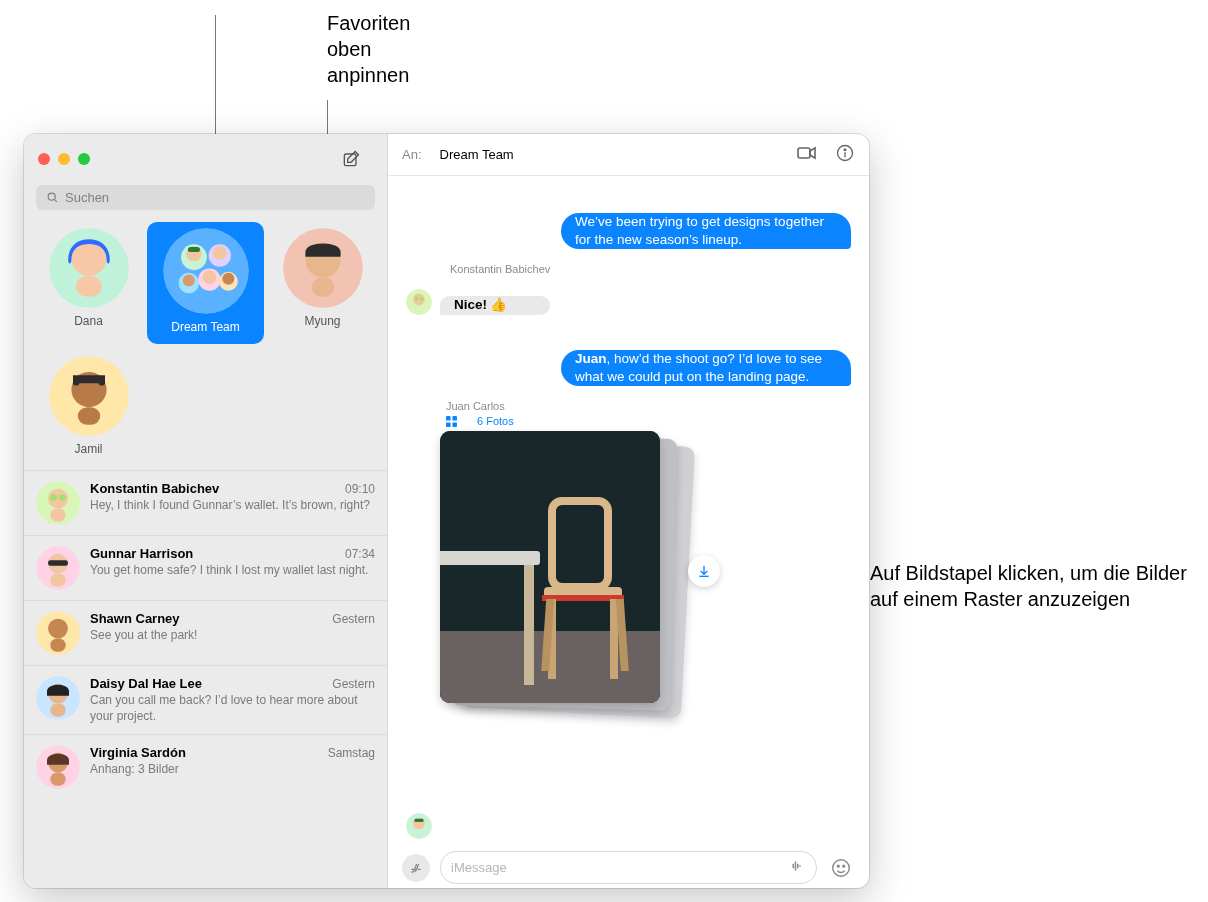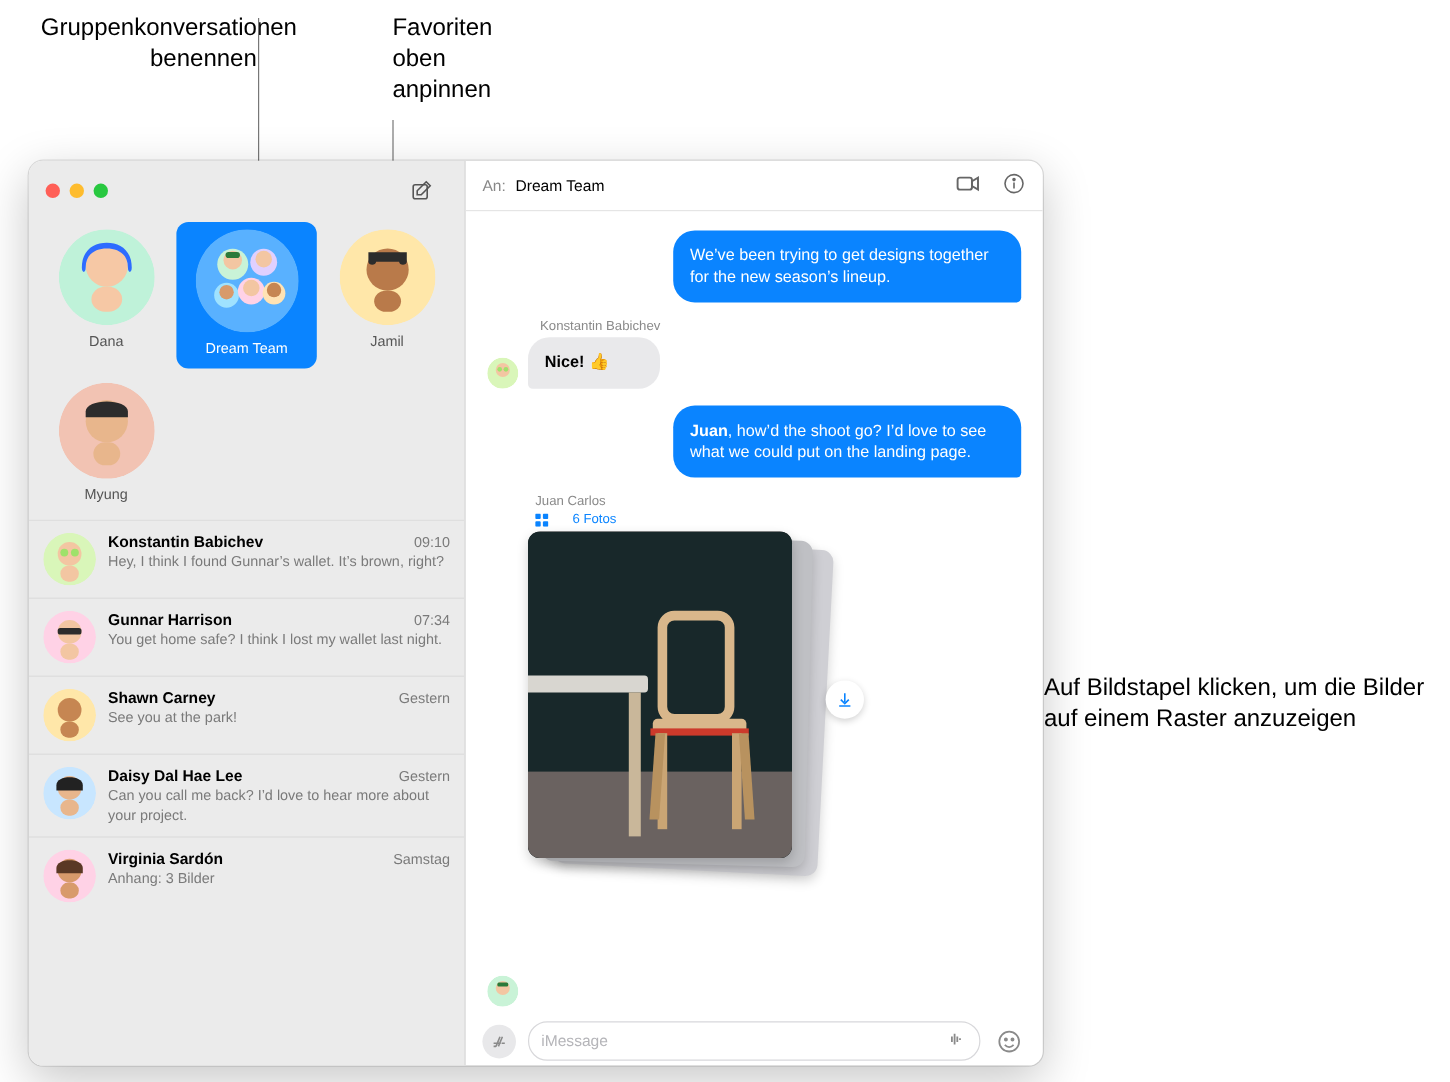--- a/index.html
+++ b/index.html
@@ -36,32 +36,32 @@
   .conv .av { width:44px; height:44px; border-radius:50%; flex:none; overflow:hidden; }
   .conv .av svg { width:100%; height:100%; }
   .conv .meta { flex:1; min-width:0; }
   .conv .row1 { display:flex; justify-content:space-between; align-items:baseline; }
   .conv .name { font-weight:600; font-size:13px; }
   .conv .time { color:#7a7a7a; font-size:12px; }
   .conv .preview { color:#7a7a7a; font-size:12px; line-height:1.3; margin-top:2px; }
 
   
   .chat { flex:1; display:flex; flex-direction:column; position:relative; }
-  .chat-header { height:42px; border-bottom:1px solid #e5e5e5; display:flex; align-items:center; padding:0 14px; gap:8px; font-size:13px;}
+  .chat-header { height:42px; border-bottom:1px solid #e5e5e5; display:flex; align-items:center; padding:0 14px; gap:18px; font-size:13px;}
   .chat-header .tolabel { color:#888; }
   .hicons { margin-left:auto; display:flex; gap:16px; align-items:center; color:#666; }
 
   .messages { flex:1; position:relative; padding:16px 18px 0; }
   .msgrow { display:flex; margin-bottom:14px; align-items:flex-end; gap:8px; }
   .msgrow.right { justify-content:flex-end; }
   .mini-av { width:26px; height:26px; border-radius:50%; overflow:hidden; flex:none; }
   .mini-av svg { width:100%; height:100%; }
   .msgcol { max-width:290px; }
   .sender { font-size:11px; color:#8a8a8a; margin:0 0 3px 10px; }
-  .bubble { border-radius:18px; padding:12px 14px; font-size:13.5px; line-height:1.35; }
+  .bubble { border-radius:18px; padding:0 14px; font-size:13.5px; line-height:1.35;margin-top:21px; }
   .bubble.blue { background:#0a84ff; color:#fff; border-bottom-right-radius:4px; }
   .bubble.gray { background:#e9e9eb; color:#000; border-bottom-left-radius:4px;font-weight:bold; }
 
   .photo-block { margin-left:34px; }
   .photo-link { font-size:11px; color:#0a84ff; display:flex; align-items:center; gap:20px; margin:0 0 4px 6px; }
   .photo-link .grid-icon { display:inline-block; }
   .stack-wrap { position:relative; width:240px; height:286px; }
   .stack-img { position:absolute; width:220px; height:272px; border-radius:10px; overflow:hidden; box-shadow:0 4px 10px rgba(0,0,0,.18); background:#222; }
   .stack-img.back2 { left:28px; top:10px; transform:rotate(3deg); background:#cfcfd4; }
   .stack-img.back1 { left:14px; top:5px; transform:rotate(1.5deg); background:#bfc0c4; }
@@ -72,21 +72,20 @@
   .apps-btn, .emoji-btn { width:28px; height:28px; border-radius:50%; display:flex; align-items:center; justify-content:center; color:#8a8a8a;}
   .apps-btn { background:#e8e8ea; }
   .input-pill { flex:1; border:1px solid #d8d8db; border-radius:16px; padding:5px 10px; display:flex; align-items:center; color:#b5b5b9; font-size:13px; }
   .input-pill .mic { margin-left:auto; color:#8a8a8a; }
 </style>
 </head>
 <body>
 
 <div class="stage">
 
-  <div class="callout" style="left:34px; top:10px; width:180px; text-align:right;">Gruppenkonversationen benennen</div>
   <div class="callout-line callout-line-v" style="left:215px; top:15px; height:210px;"></div>
 
   <div class="callout" style="left:327px; top:10px; width:120px;">Favoriten oben anpinnen</div>
   <div class="callout-line callout-line-v" style="left:327px; top:100px; height:130px;"></div>
 
   <div class="callout" style="left:870px; top:560px; width:320px;">Auf Bildstapel klicken, um die Bilder auf einem Raster anzuzeigen</div>
   <div class="callout-line callout-line-h" style="left:720px; top:580px; width:144px;"></div>
 
   <div class="app">
 
@@ -94,20 +93,27 @@
       <div class="traffic">
         <div class="dot red"></div>
         <div class="dot yellow"></div>
         <div class="dot green"></div>
         <div class="compose">
           <svg width="20" height="20" viewBox="0 0 24 24" fill="none" stroke="currentColor" stroke-width="1.6">
               <rect x="4" y="6" width="14" height="14" rx="2"></rect>
               <path d="M17 3l4 4-9 9H8v-4z"></path>
             </svg>
         </div>
+      </div>
+      <div class="search">
+        <svg width="13" height="13" viewBox="0 0 24 24" fill="none" stroke="currentColor" stroke-width="2.2">
+            <circle cx="10.5" cy="10.5" r="6.5"></circle>
+            <path d="M20 20l-4.5-4.5"></path>
+          </svg>
+        <span>Suchen</span>
       </div>
 
       <div class="pins">
 
         <div class="pin">
           <div class="avatar">
             <svg viewBox="0 0 100 100">
                 <circle cx="50" cy="50" r="50" fill="#bff2d9"></circle>
                 <circle cx="50" cy="38" r="22" fill="#f6c8a5"></circle>
                 <path d="M50 14c-14 0-26 8-26 26 0 6 4 6 4 0 0-14 10-20 22-20s22 6 22 20c0 6 4 6 4 0 0-18-12-26-26-26z" fill="#2e6cff"></path>
@@ -134,39 +140,39 @@
                 <circle cx="76" cy="59" r="7" fill="#c68652"></circle>
             </svg>
           </div>
           <div class="pin-name">Dream Team</div>
         </div>
 
 
         <div class="pin">
           <div class="avatar">
             <svg viewBox="0 0 100 100">
+                <circle cx="50" cy="50" r="50" fill="#f2c3b3"></circle>
+                <circle cx="50" cy="40" r="22" fill="#e8b68c"></circle>
+                <path d="M28 30c0-14 44-14 44 0v6H28z" fill="#2c2c2c"></path>
+                <rect x="36" y="62" width="28" height="24" rx="12" fill="#e8b68c"></rect>
+              </svg>
+          </div>
+          <div class="pin-name">Myung</div>
+        </div>
+
+        <div class="pin">
+          <div class="avatar">
+            <svg viewBox="0 0 100 100">
                 <circle cx="50" cy="50" r="50" fill="#ffe7a9"></circle>
                 <circle cx="50" cy="42" r="22" fill="#b97a4a"></circle>
                 <path d="M30 24h40v10c0 4-8 4-8 0H38c0 4-8 4-8 0z" fill="#2c2c2c"></path>
                 <rect x="36" y="64" width="28" height="22" rx="12" fill="#b97a4a"></rect>
               </svg>
           </div>
           <div class="pin-name">Jamil</div>
-        </div>
-
-        <div class="pin">
-          <div class="avatar">
-            <svg viewBox="0 0 100 100">
-                <circle cx="50" cy="50" r="50" fill="#f2c3b3"></circle>
-                <circle cx="50" cy="40" r="22" fill="#e8b68c"></circle>
-                <path d="M28 30c0-14 44-14 44 0v6H28z" fill="#2c2c2c"></path>
-                <rect x="36" y="62" width="28" height="24" rx="12" fill="#e8b68c"></rect>
-              </svg>
-          </div>
-          <div class="pin-name">Myung</div>
         </div>
 
       </div>
 
       <div class="convlist">
         <div class="conv">
           <div class="av"><svg viewBox="0 0 40 40">
                 <circle cx="20" cy="20" r="20" fill="#d9f6b9"></circle>
                 <circle cx="20" cy="16" r="9" fill="#f3c6a2"></circle>
                 <circle cx="16" cy="15" r="3" fill="#9fe26a"></circle>

